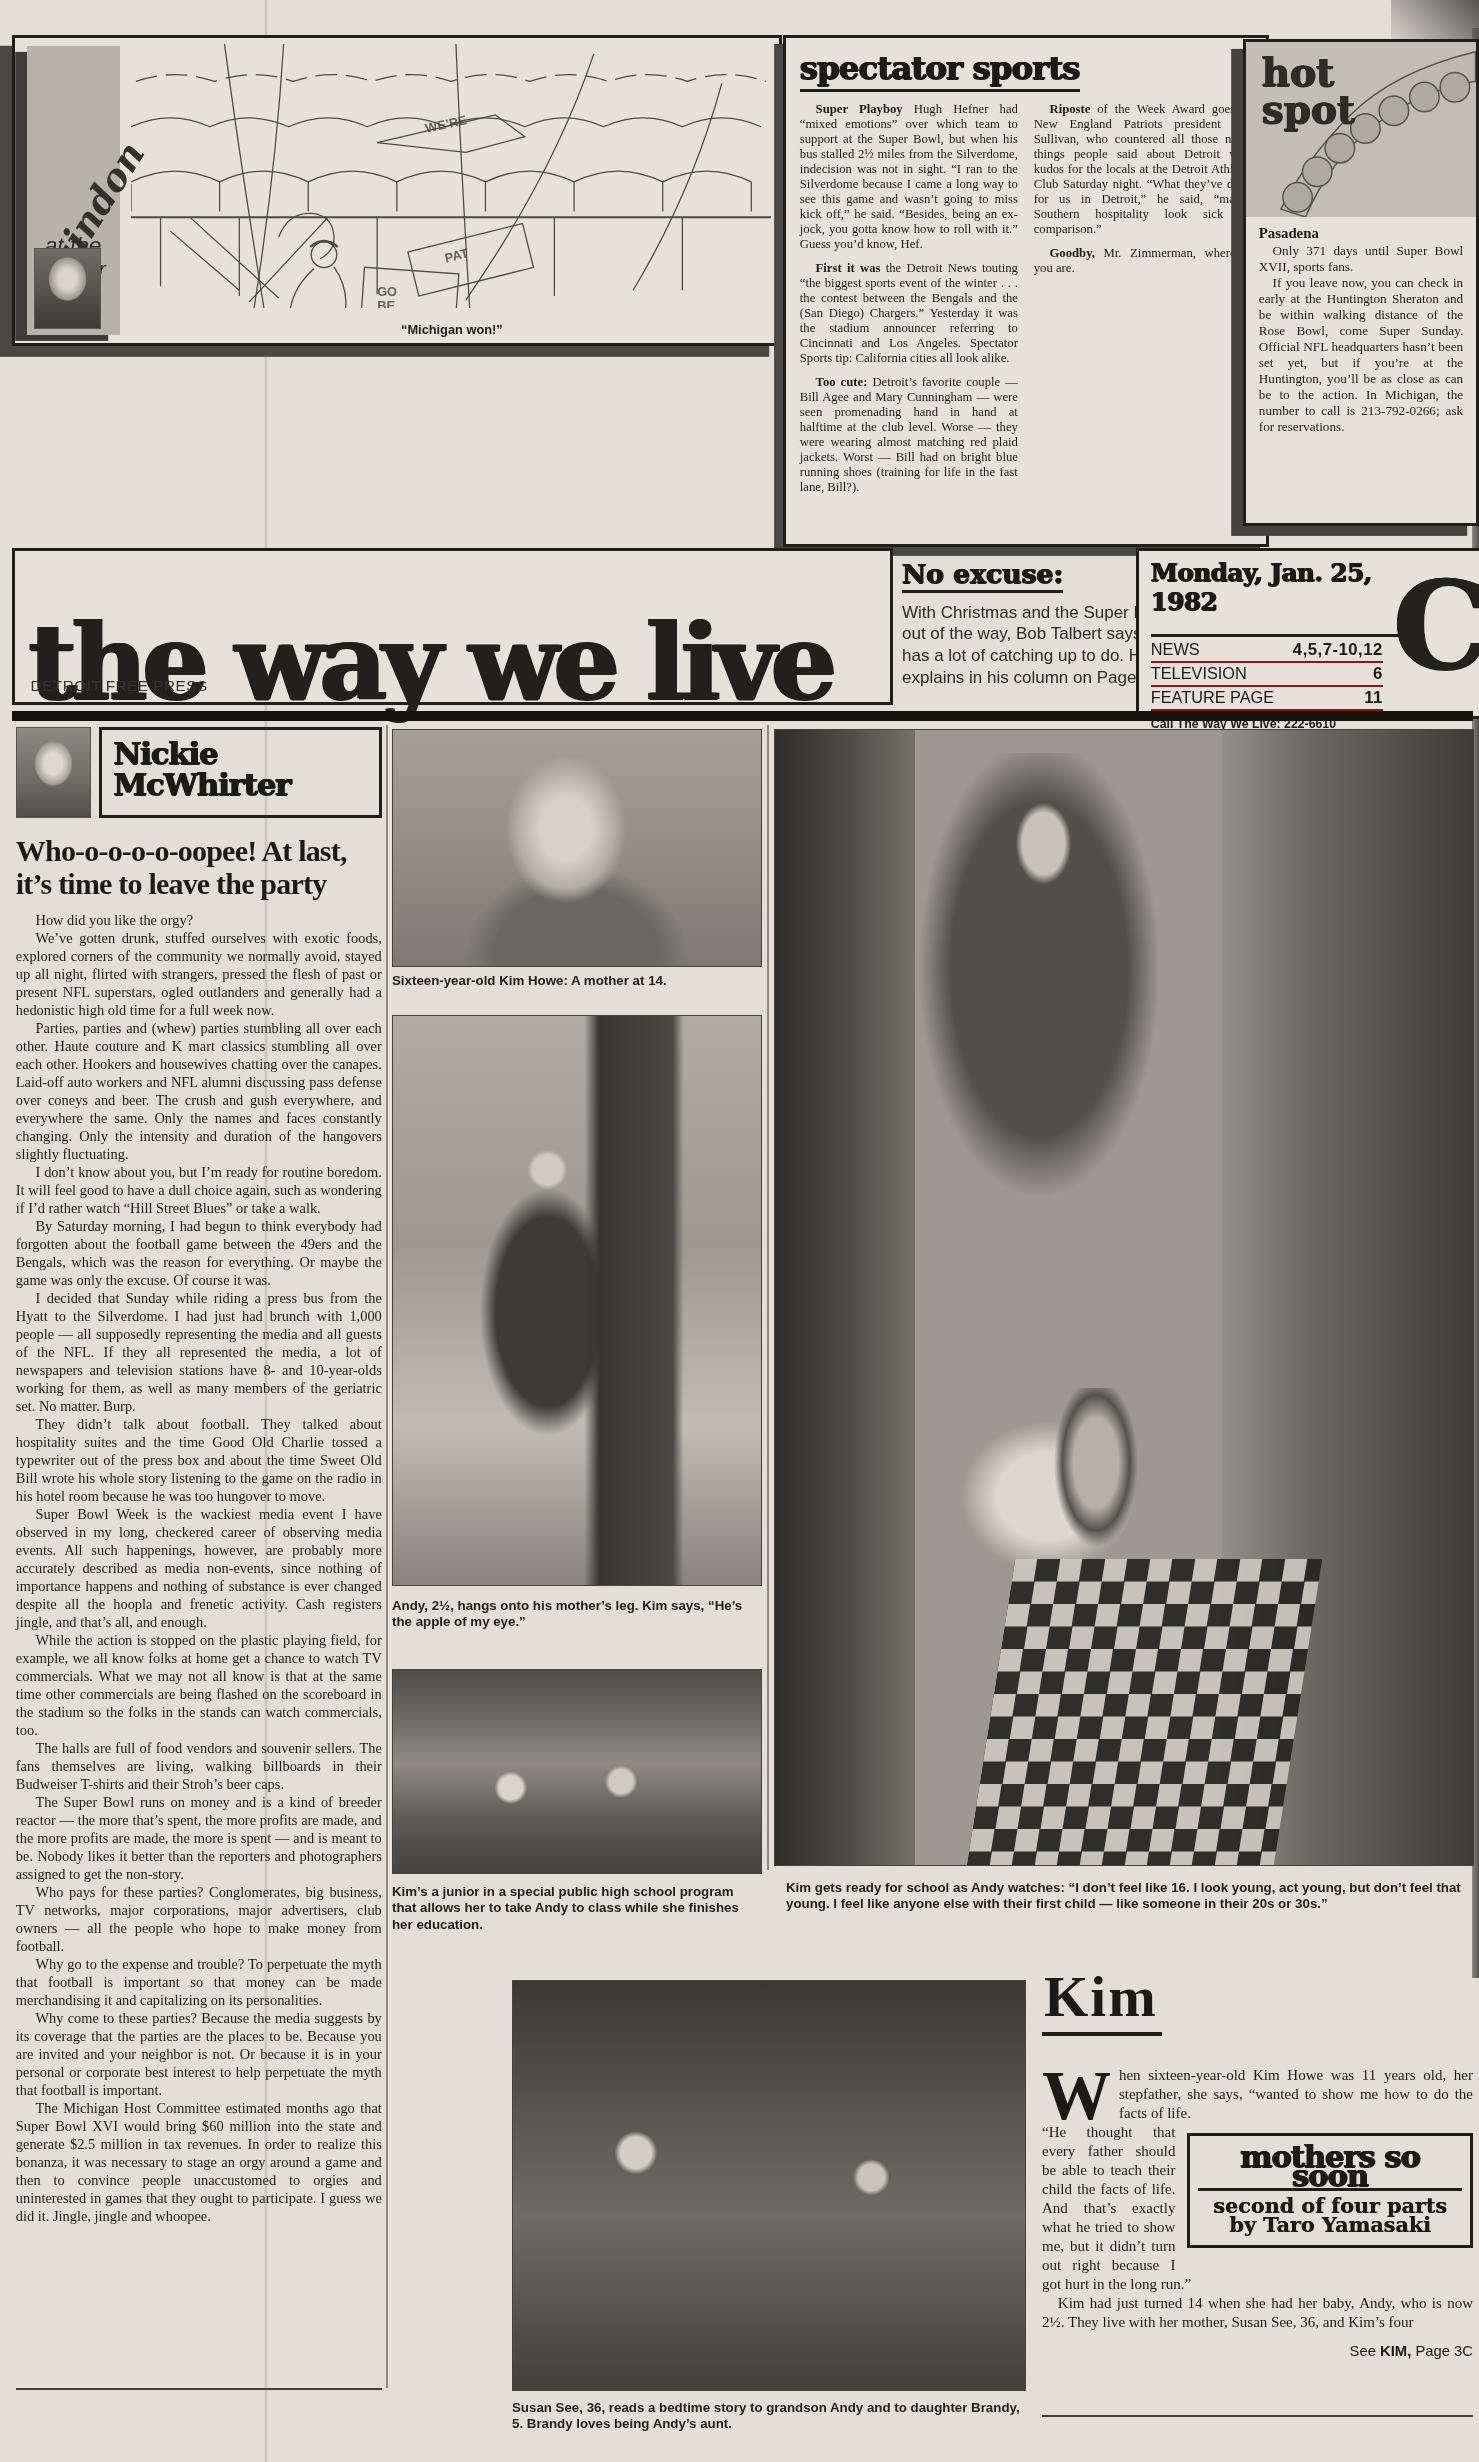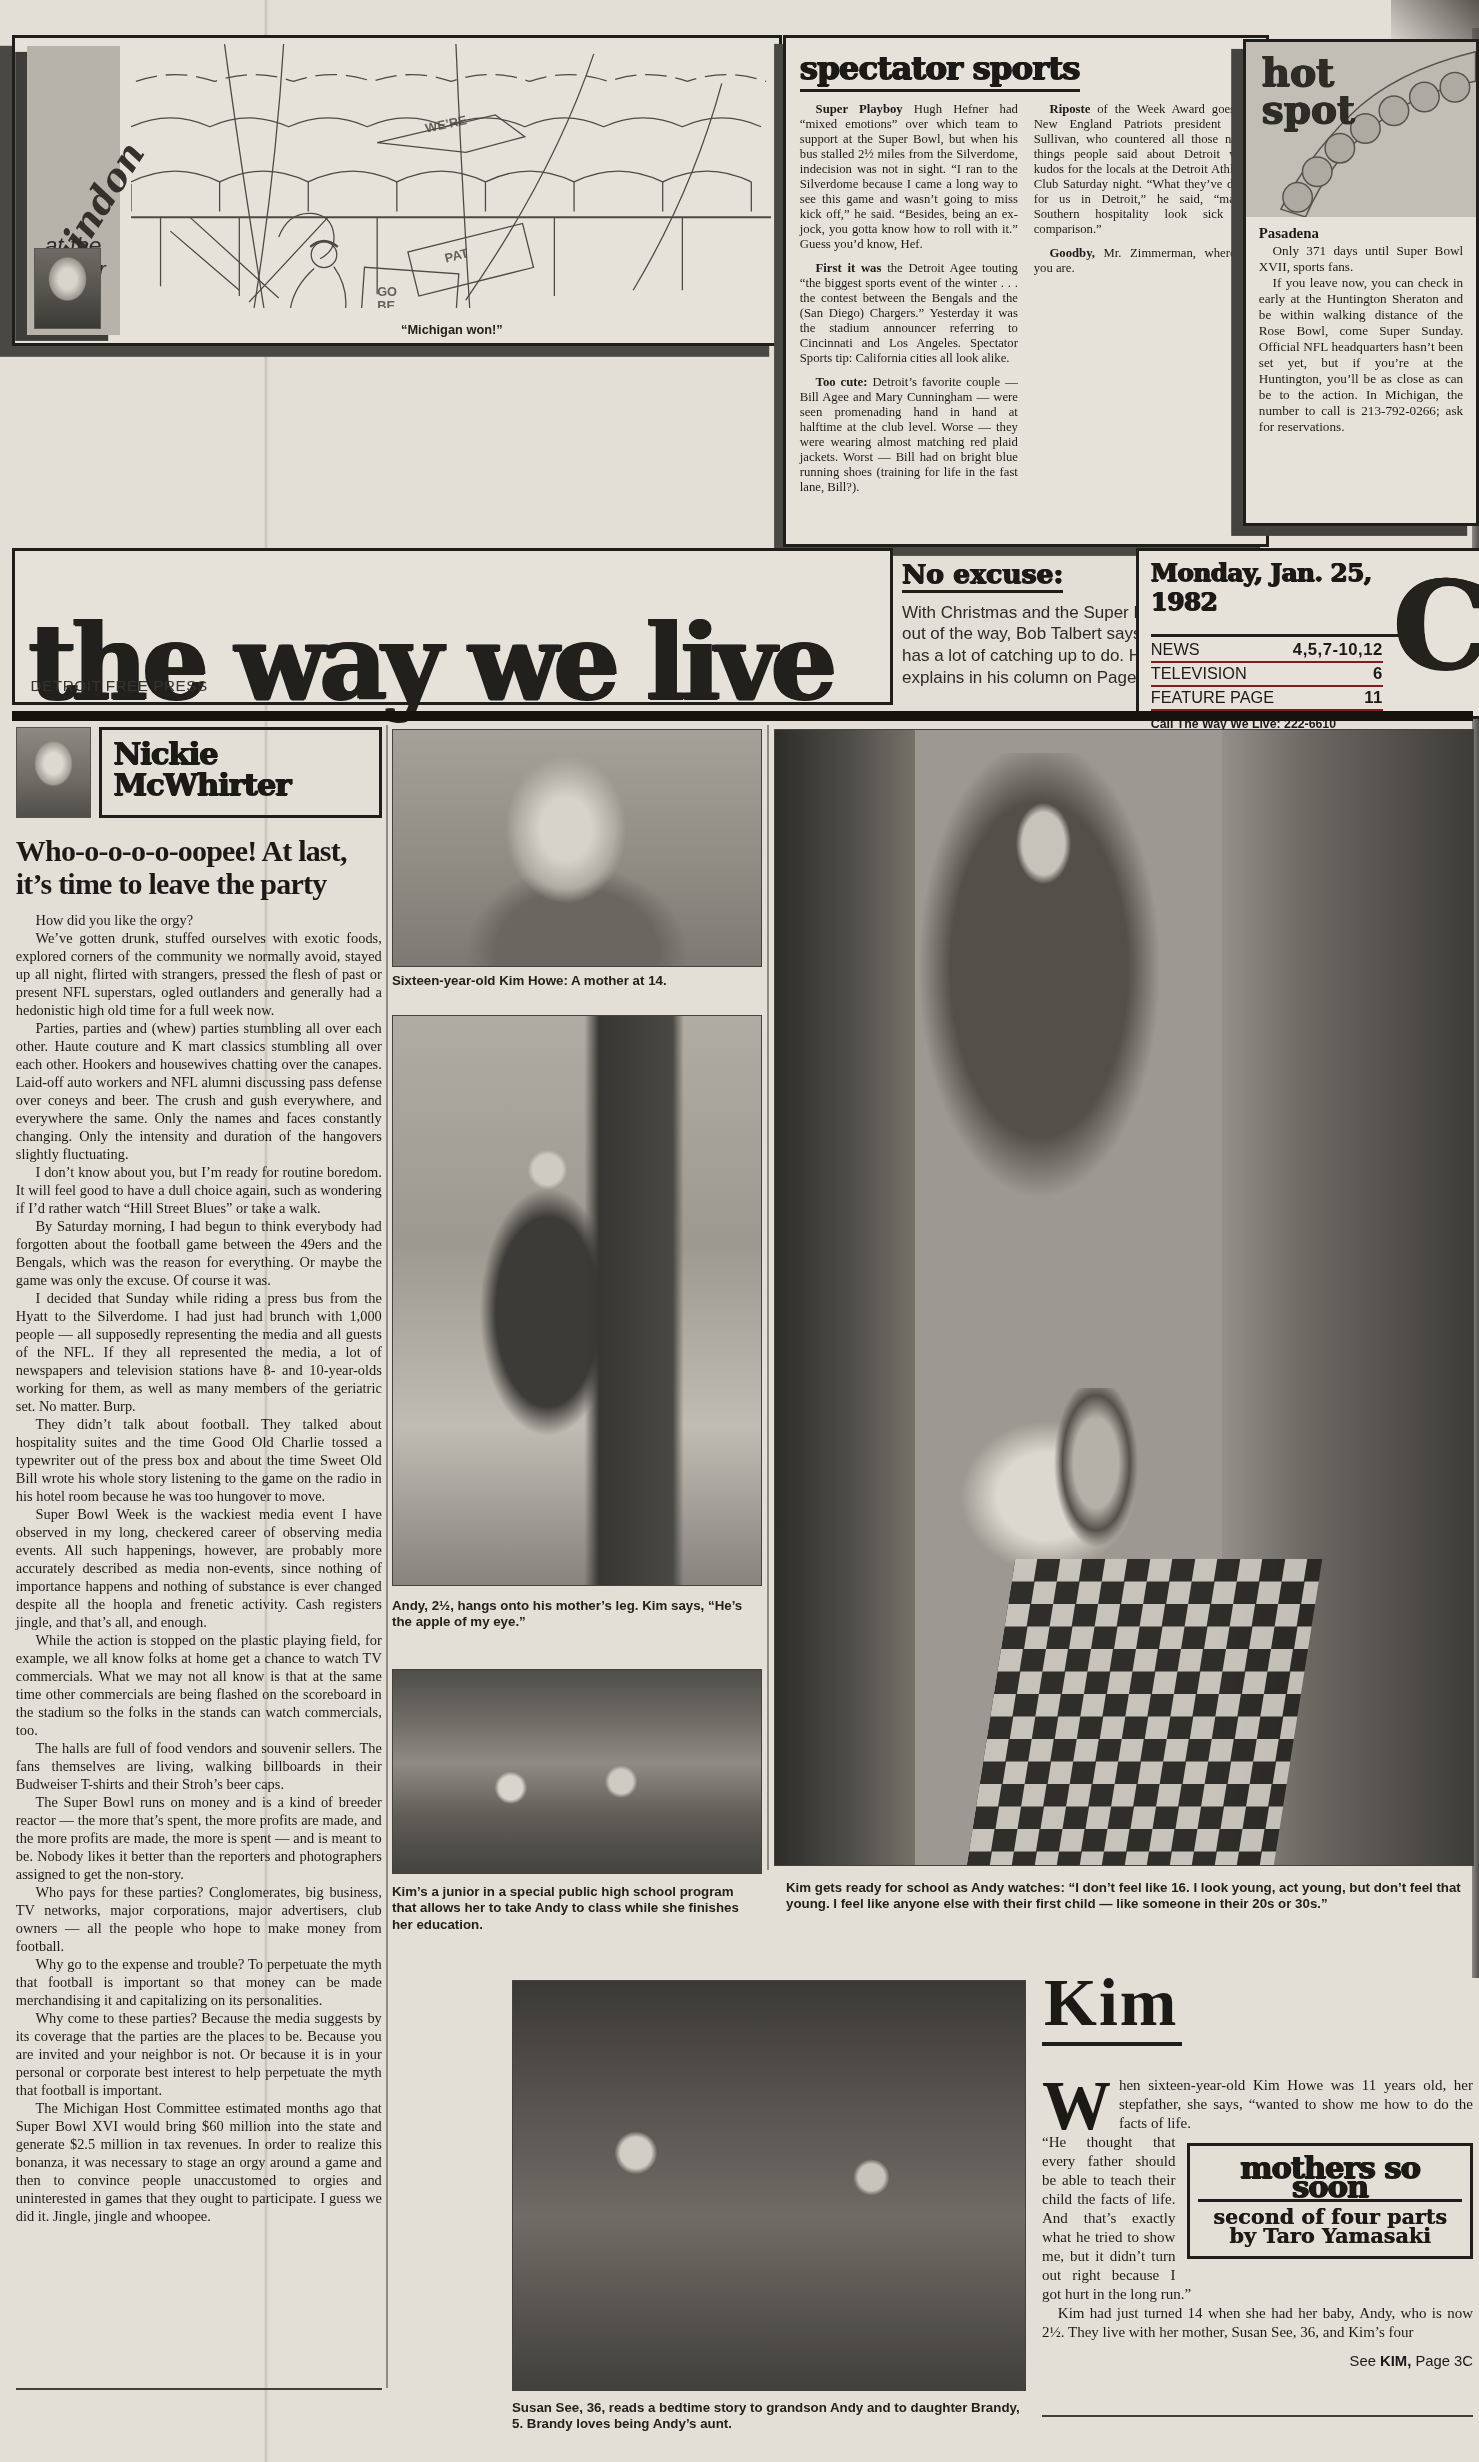--- a/index.html
+++ b/index.html
@@ -128,21 +128,21 @@
   #caption4{left:786px;top:1880px;width:687px;}
 
   
   #photo-bedtime{left:512px;top:1980px;width:512px;height:409px;border:1px solid #44423e;
      background:radial-gradient(39px 39px at 24% 42%,#d2cec6 0 40%,rgba(0,0,0,0) 55%),
                 radial-gradient(33px 33px at 70% 48%,#c8c4bc 0 40%,rgba(0,0,0,0) 55%),
                 linear-gradient(180deg,#3b3935 0%,#575450 30%,#6f6c65 58%,#42403b 100%);}
   #caption5{left:512px;top:2400px;width:512px;}
   #kim-block{position:absolute;left:1042px;top:1970px;width:431px;}
   .kim-row{display:flex;justify-content:space-between;}
-  .kim-title{font-family:"Liberation Serif",serif;font-weight:bold;font-size:68px;line-height:0.95;
+  .kim-title{font-family:"Liberation Serif",serif;font-weight:bold;font-size:57px;line-height:0.95;
              letter-spacing:2px;border-bottom:4.9px solid #201e1a;align-self:flex-start;padding:0 3.9px 7.9px 2px;}
   .kim-deck{font-style:italic;font-size:33px;line-height:1.18;width:175px;margin-top:3.9px;letter-spacing:-0.5px;}
   .kim-body{margin-top:29.6px;font-size:15px;line-height:19px;text-align:justify;}
   .dropcap{float:left;font-weight:bold;font-size:69px;line-height:53px;padding:3.9px 7.9px 0 0;}
   .series-box{float:right;width:264px;border:3px solid #201e1a;margin:9.9px 0 7.9px 11.8px;
               padding:11.8px 7.9px 9.9px;text-align:center;}
   .sb-title{font-size:30.5px;letter-spacing:-1px;border-bottom:3px solid #201e1a;display:inline-block;
             padding-bottom:3px;margin-bottom:5.9px;}
   .sb-l2{font-size:20.7px;}
   .sb-l3{font-size:20.7px;}
@@ -200,21 +200,21 @@
         </g>
       </svg>
       <div class="g-caption">“Michigan won!”</div>
     </div>
   </section>
 
   <section class="boxed" id="spectator-box">
     <h2 class="slab" id="spectator-title">spectator sports</h2>
     <div class="spec-cols">
       <p><span class="lead">Super Playboy</span> <span>Hugh Hefner had “mixed emotions” over which team to support at the Super Bowl, but when his bus stalled 2½ miles from the Silverdome, indecision was not in sight. “I ran to the Silverdome because I came a long way to see this game and wasn’t going to miss kick off,” he said. “Besides, being an ex-jock, you gotta know how to roll with it.” Guess you’d know, Hef.</span></p>
-      <p><span class="lead">First it was</span> <span>the Detroit Agee touting “the biggest sports event of the winter . . . the contest between the Bengals and the (San Diego) Chargers.” Yesterday it was the stadium announcer referring to Cincinnati and Los Angeles. Spectator Sports tip: California cities all look alike.</span></p>
+      <p><span class="lead">First it was</span> <span>the Detroit News touting “the biggest sports event of the winter . . . the contest between the Bengals and the (San Diego) Chargers.” Yesterday it was the stadium announcer referring to Cincinnati and Los Angeles. Spectator Sports tip: California cities all look alike.</span></p>
       <p><span class="lead">Too cute:</span> <span>Detroit’s favorite couple — Bill Agee and Mary Cunningham — were seen promenading hand in hand at halftime at the club level. Worse — they were wearing almost matching red plaid jackets. Worst — Bill had on bright blue running shoes (training for life in the fast lane, Bill?).</span></p>
       <p><span class="lead">Riposte</span> <span>of the Week Award goes to New England Patriots president Bill Sullivan, who countered all those nasty things people said about Detroit with kudos for the locals at the Detroit Athletic Club Saturday night. “What they’ve done for us in Detroit,” he said, “makes Southern hospitality look sick by comparison.”</span></p>
       <p><span class="lead">Goodby,</span> <span>Mr. Zimmerman, wherever you are.</span></p>
     </div>
   </section>
 
   <section class="boxed" id="hotspot-box">
     <div class="hs-head">
       <div class="hs-title slab">
         <div>hot</div>

